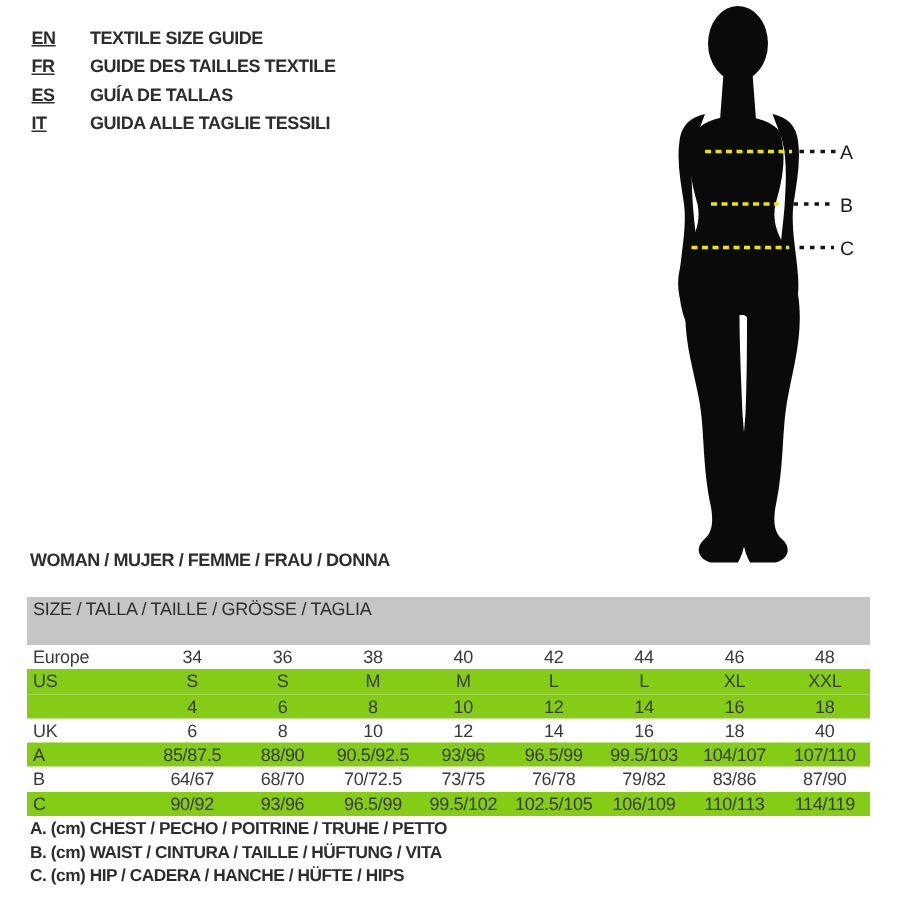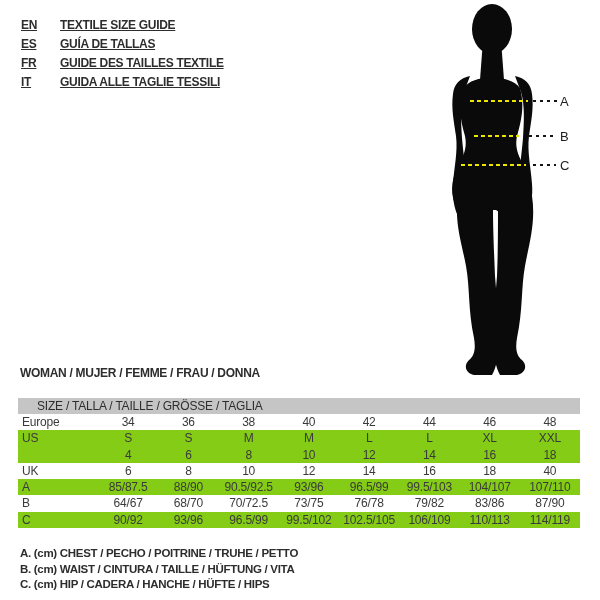--- a/index.html
+++ b/index.html
@@ -4,54 +4,54 @@
 <style>
   html,body{margin:0;padding:0;}
   body{
     width:600px;height:600px;background:#ffffff;position:relative;overflow:hidden;
     font-family:"Liberation Sans","DejaVu Sans",sans-serif;color:#2d2d2d;
   }
   
   .langs{position:absolute;left:21px;top:16px;}
   .lang-row{display:flex;height:19px;line-height:19px;}
   .lang-code{width:39px;font-weight:700;font-size:12px;letter-spacing:-0.3px;text-decoration:underline;}
-  .lang-label{font-weight:700;font-size:12px;letter-spacing:-0.3px;white-space:nowrap;text-decoration:underline;}
+  .lang-label{font-weight:700;font-size:12px;letter-spacing:-0.3px;white-space:nowrap;}
   
   .figure-svg{position:absolute;left:398px;top:0;width:190px;height:380px;}
   .mlabel{position:absolute;left:560px;font-size:13px;color:#1c1c1c;font-weight:400;}
   
   .section-title{position:absolute;left:20px;top:366px;font-size:12px;font-weight:700;letter-spacing:-0.3px;}
   
   .size-table{position:absolute;left:18px;top:398px;width:562px;font-size:12px;color:#3a3a3a;}
-  .thead{background:#c5c5c5;height:16px;line-height:16px;padding-left:19px;color:#2e2e2e;letter-spacing:-0.2px;}
+  .thead{background:#c5c5c5;height:32px;line-height:16px;padding-left:4px;color:#2e2e2e;letter-spacing:-0.2px;}
   .trow{display:grid;grid-template-columns:80px repeat(8,1fr);height:16.3px;line-height:16.3px;}
   .trow.shade{background:#84cc16;}
   .tcell{text-align:center;white-space:nowrap;letter-spacing:-0.2px;}
   .tcell.label{text-align:left;padding-left:4px;}
   
   .notes{position:absolute;left:20px;top:546px;}
   .note{font-size:11.5px;font-weight:700;letter-spacing:-0.3px;height:15.6px;line-height:15.6px;white-space:nowrap;}
 </style>
 </head>
 <body>
 
 <div>
 
   <div class="langs" id="langs">
       <div class="lang-row">
         <span class="lang-code">EN</span>
         <span class="lang-label">TEXTILE SIZE GUIDE</span>
       </div>
       <div class="lang-row">
+        <span class="lang-code">FR</span>
+        <span class="lang-label">GUIDE DES TAILLES TEXTILE</span>
+      </div>
+      <div class="lang-row">
         <span class="lang-code">ES</span>
         <span class="lang-label">GUÍA DE TALLAS</span>
-      </div>
-      <div class="lang-row">
-        <span class="lang-code">FR</span>
-        <span class="lang-label">GUIDE DES TAILLES TEXTILE</span>
       </div>
       <div class="lang-row">
         <span class="lang-code">IT</span>
         <span class="lang-label">GUIDA ALLE TAGLIE TESSILI</span>
       </div>
     </div>
 
   <svg class="figure-svg" viewBox="0 0 190 380" aria-hidden="true">
     <g fill="#0a0a0a">
       <ellipse cx="94" cy="29" rx="20" ry="25"></ellipse>

